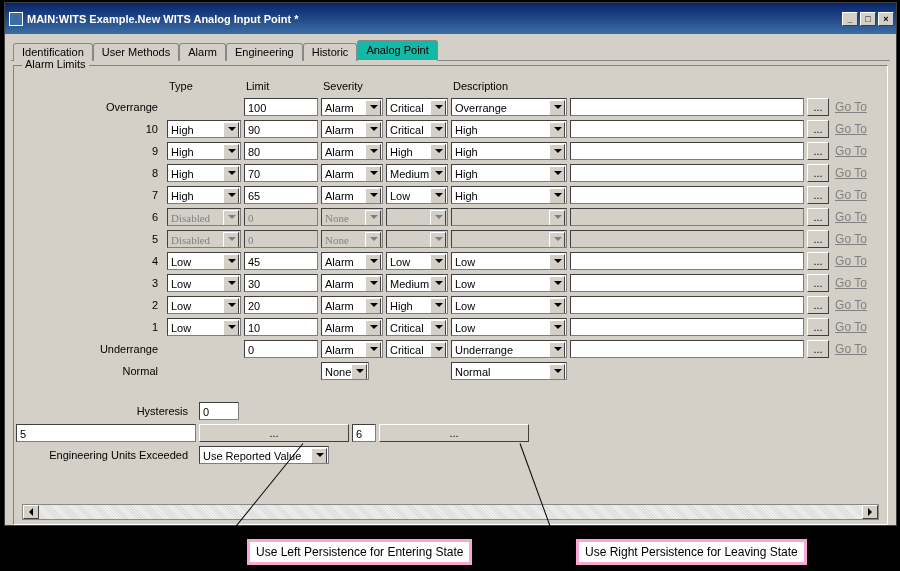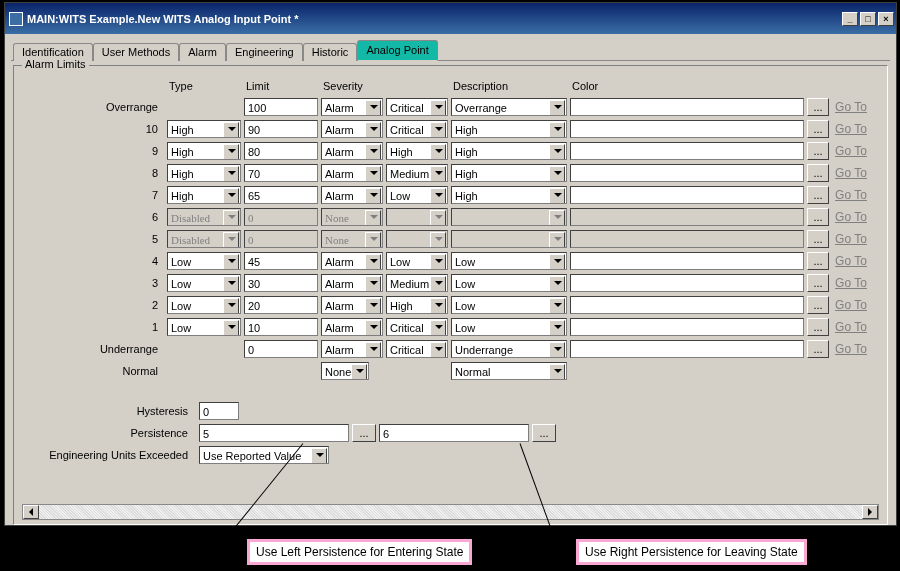--- a/index.html
+++ b/index.html
@@ -138,21 +138,20 @@
 
   <div class="groupbox">
     <div class="legend">Alarm Limits</div>
     <div class="grid">
       <div class="hrow">
         <div></div>
         <div>Type</div>
         <div>Limit</div>
         <div style="grid-column:4/6;">Severity</div>
         <div>Description</div>
-        <div>Color</div>
         <div></div>
           <div></div>
       </div>
       <div id="rows">
           <div class="row">
             <div class="rlabel">Overrange</div>
             <div></div>
             <div class="txt">100</div>
             <div class="sel">
               <span>Alarm</span>
@@ -439,21 +438,20 @@
           </div>
         </div>
     </div>
 
     <div class="below" style="padding-left:2px;">
       <div class="brow" style="grid-template-columns:180px 40px;">
         <div class="blabel">Hysteresis</div>
         <div class="txt">0</div>
       </div>
       <div class="brow">
-        <div class="blabel">Persistence</div>
         <div class="txt">5</div>
         <div class="btn">...</div>
         <div class="txt">6</div>
         <div class="btn">...</div>
       </div>
       <div class="brow" style="grid-template-columns:180px 130px;">
         <div class="blabel">Engineering Units Exceeded</div>
         <div class="sel">
             <span>Use Reported Value</span>
             <span class="arrow"></span>

